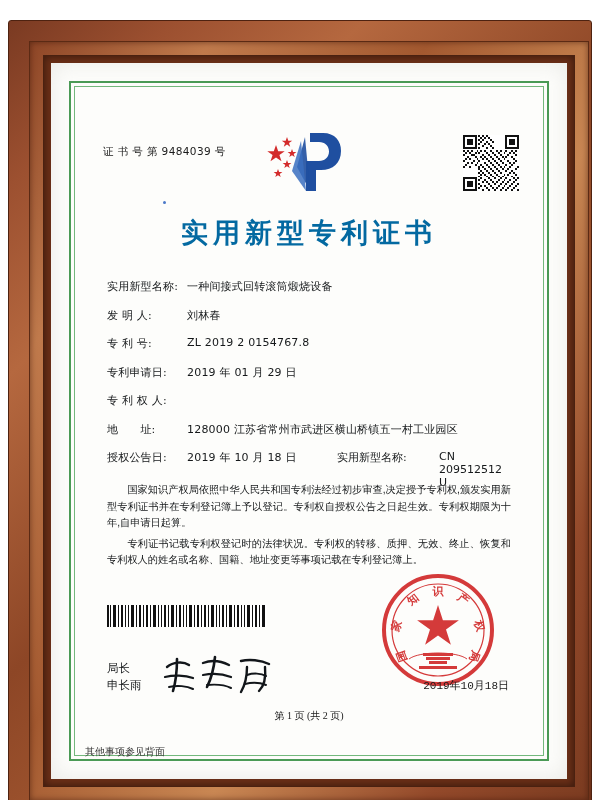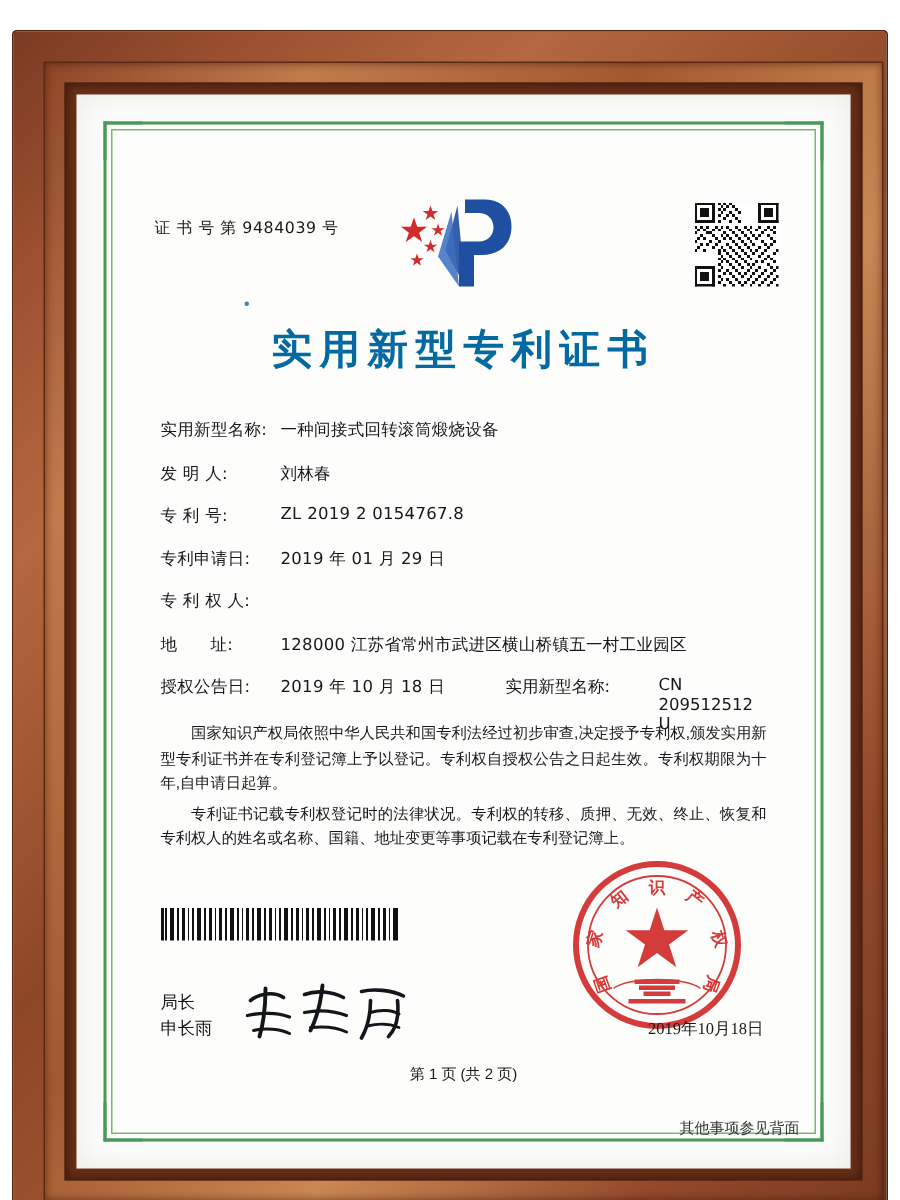--- a/index.html
+++ b/index.html
@@ -202,36 +202,36 @@
   .seal {
     position: absolute;
     right: 36px; bottom: 56px;
     width: 118px; height: 118px;
   }
   .seal-date {
     position: absolute;
     right: 24px; bottom: 52px;
     font-size: 11px;
     color: #1a1a1a;
-    font-family: Liberation Serif, serif;
+    font-family: Liberation Mono, monospace;
   }
 
   
   .page-no {
     position: absolute;
     left: 0; right: 0; bottom: 22px;
     text-align: center;
     font-size: 10px;
     color: #1a1a1a;
-    font-family: Liberation Sans, sans-serif;
+    font-family: Liberation Serif, serif;
   }
   .footer-note {
     position: absolute;
     left: 0; right: 0; bottom: -14px;
-    text-align: right;
+    text-align: left;
     font-size: 10px;
     color: #333;
     font-family: "DejaVu Sans", "Liberation Sans", sans-serif;
   }
 
   .dot-blue {
     position: absolute;
     left: 78px; top: 104px;
     width: 3px; height: 3px;
     border-radius: 50%;

